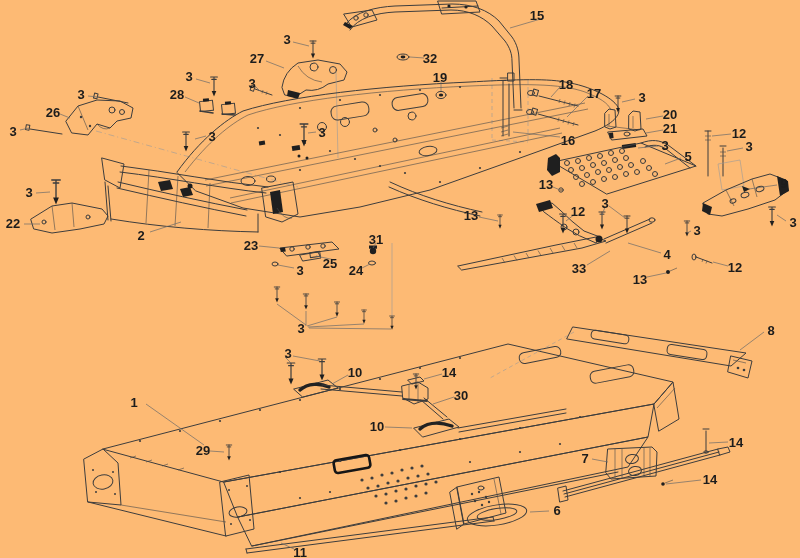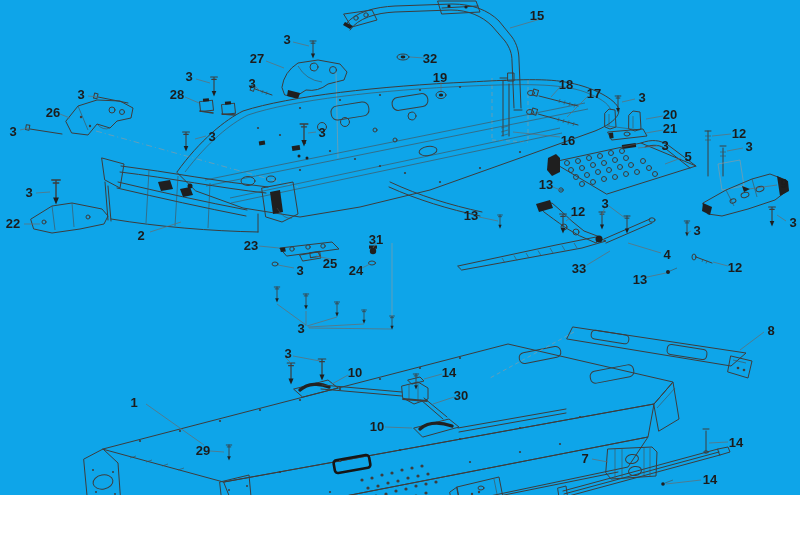--- a/index.html
+++ b/index.html
@@ -1,16 +1,16 @@
 <!DOCTYPE html>
 <html><head>
 <meta charset="utf-8">
 <style>
   html,body{margin:0;padding:0;background:#fff;}
-  .stage{width:800px;height:495px;position:relative;background:#0ea5e9;overflow:hidden;
+  .stage{width:800px;height:558px;position:relative;background:#fdba74;overflow:hidden;
          font-family:"Liberation Sans", sans-serif;}
   svg{display:block}
   .ln{stroke:#3d3d3d;stroke-width:1;fill:none;stroke-linecap:round;stroke-linejoin:round;}
   .thin{stroke:#4a4a4a;stroke-width:.6;fill:none;}
   .dark{fill:#1f1f1f;stroke:none;}
   .dot{fill:#3d3d3d;stroke:none;}
   .ghost{stroke:#9a9a9a;stroke-width:.6;fill:none;}
   .callout-text{font-family:"Liberation Sans",sans-serif;font-weight:bold;}
 </style>
 </head>

